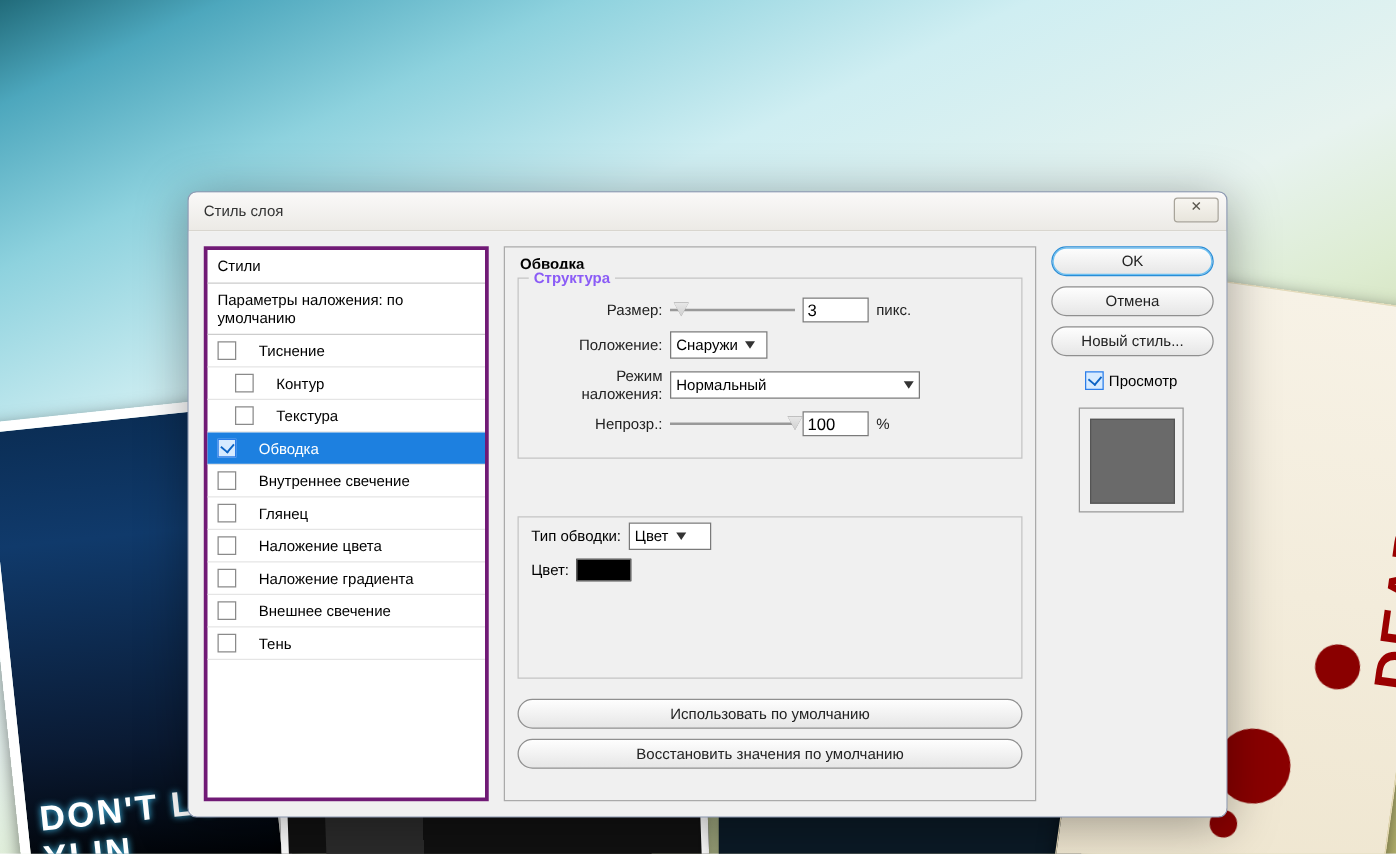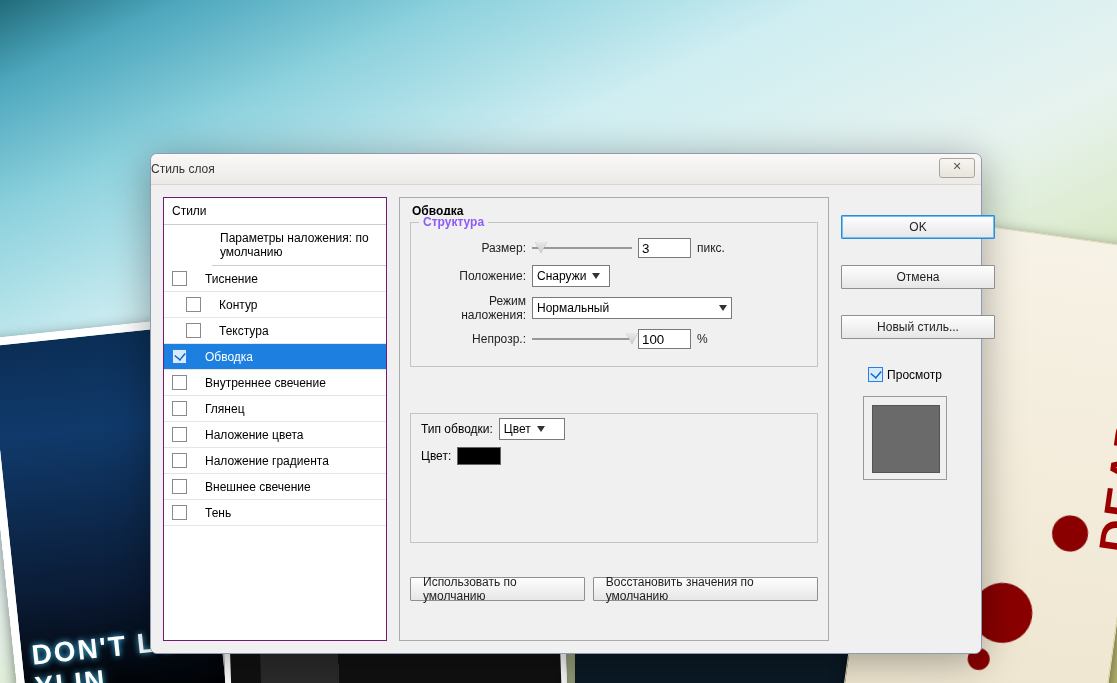--- a/index.html
+++ b/index.html
@@ -69,21 +69,21 @@
     box-shadow: 0 6px 40px rgba(0,0,0,.35);
   }
   .titlebar {
     height: 30px;
     background: linear-gradient(#faf9f8,#eceae6);
     border-bottom: 1px solid #d9d6cf;
     border-radius: 7px 7px 0 0;
     position: relative;
     font-size: 12px;
     color: #333;
-    padding-left: 0;
+    padding-left: 12px;
     line-height: 30px;
   }
   .closebtn {
     position: absolute; right: 6px; top: 4px;
     width: 34px; height: 18px;
     border:1px solid #a8a49a; border-radius:3px;
     background: linear-gradient(#f7f5f0,#e8e5dc);
     text-align:center; line-height:15px; font-size:11px; color:#5a574f;
     cursor:pointer;
   }
@@ -91,28 +91,28 @@
     display:flex;
     padding: 12px;
     background: #f0f0f0;
     border-radius: 0 0 7px 7px;
     gap: 12px;
   }
 
   
   .styles-panel {
     width: 222px;
-    border:1px solid #701a75;
+    border:3px solid #701a75;
     background:#fff;
   }
   .styles-header{
     padding:6px 8px; border-bottom:1px solid #ccc;
   }
   .blending-header{
-    padding:6px 8px; border-bottom:1px solid #ccc;margin-left:48px;
+    padding:6px 8px; border-bottom:1px solid #ccc;
   }
   .style-row{
     display:flex; align-items:center; gap:18px;
     padding:5px 8px; border-bottom:1px solid #e5e5e5;
     cursor:pointer;
   }
   .style-row.indent{ padding-left:22px; }
   .style-row.selected{
     background:#1d80e0; color:#fff;
   }
@@ -163,32 +163,32 @@
   }
   .dropdown .dd-arrow{
     width:0;height:0;border-left:4px solid transparent;border-right:4px solid transparent;border-top:6px solid #333;
   }
   .w68{ width:68px; } .w190{ width:190px; } .w56{ width:56px; }
 
   .color-swatch{ width:42px; height:16px; border:1px solid #666; background:#000;}
 
   .btn{
     display:inline-flex; align-items:center; justify-content:center;
-    height:22px; padding:0 12px;
-    border:1px solid #8f8f8f; border-radius:1px;
+    height:22px; padding:0 0;
+    border:1px solid #8f8f8f; border-radius:12px;
     background:linear-gradient(#fefefe,#e6e6e6);
-    cursor:pointer; color:#222;margin-top:18px;
-  }
-  .defaults-row{ display:flex; justify-content:center; gap:8px; margin-top:16px;}
+    cursor:pointer; color:#222;
+  }
+  .defaults-row{ display:flex; justify-content:center; gap:8px; margin-top:16px;flex-direction:column;}
 
   
   .right-col{ width:128px; display:flex; flex-direction:column; gap:8px; }
   .right-col .btn{ width:100%; }
   .btn.ok{ border:1px solid #2a8dd6; box-shadow:0 0 0 1px #6cc0f2 inset;}
-  .preview-row{ display:flex; justify-content:center; align-items:center; gap:4px; margin-top:20px;}
+  .preview-row{ display:flex; justify-content:center; align-items:center; gap:4px; margin-top:4px;}
   .preview-box{
     margin:6px auto 0 auto; width:66px; height:66px; border:1px solid #999;
     background:#f0f0f0; padding:8px;
   }
   .preview-swatch{ width:100%; height:100%; border:1px solid #555; background:#6a6a6a;}
 </style>
 </head>
 <body>
 
 <div class="desktop">

